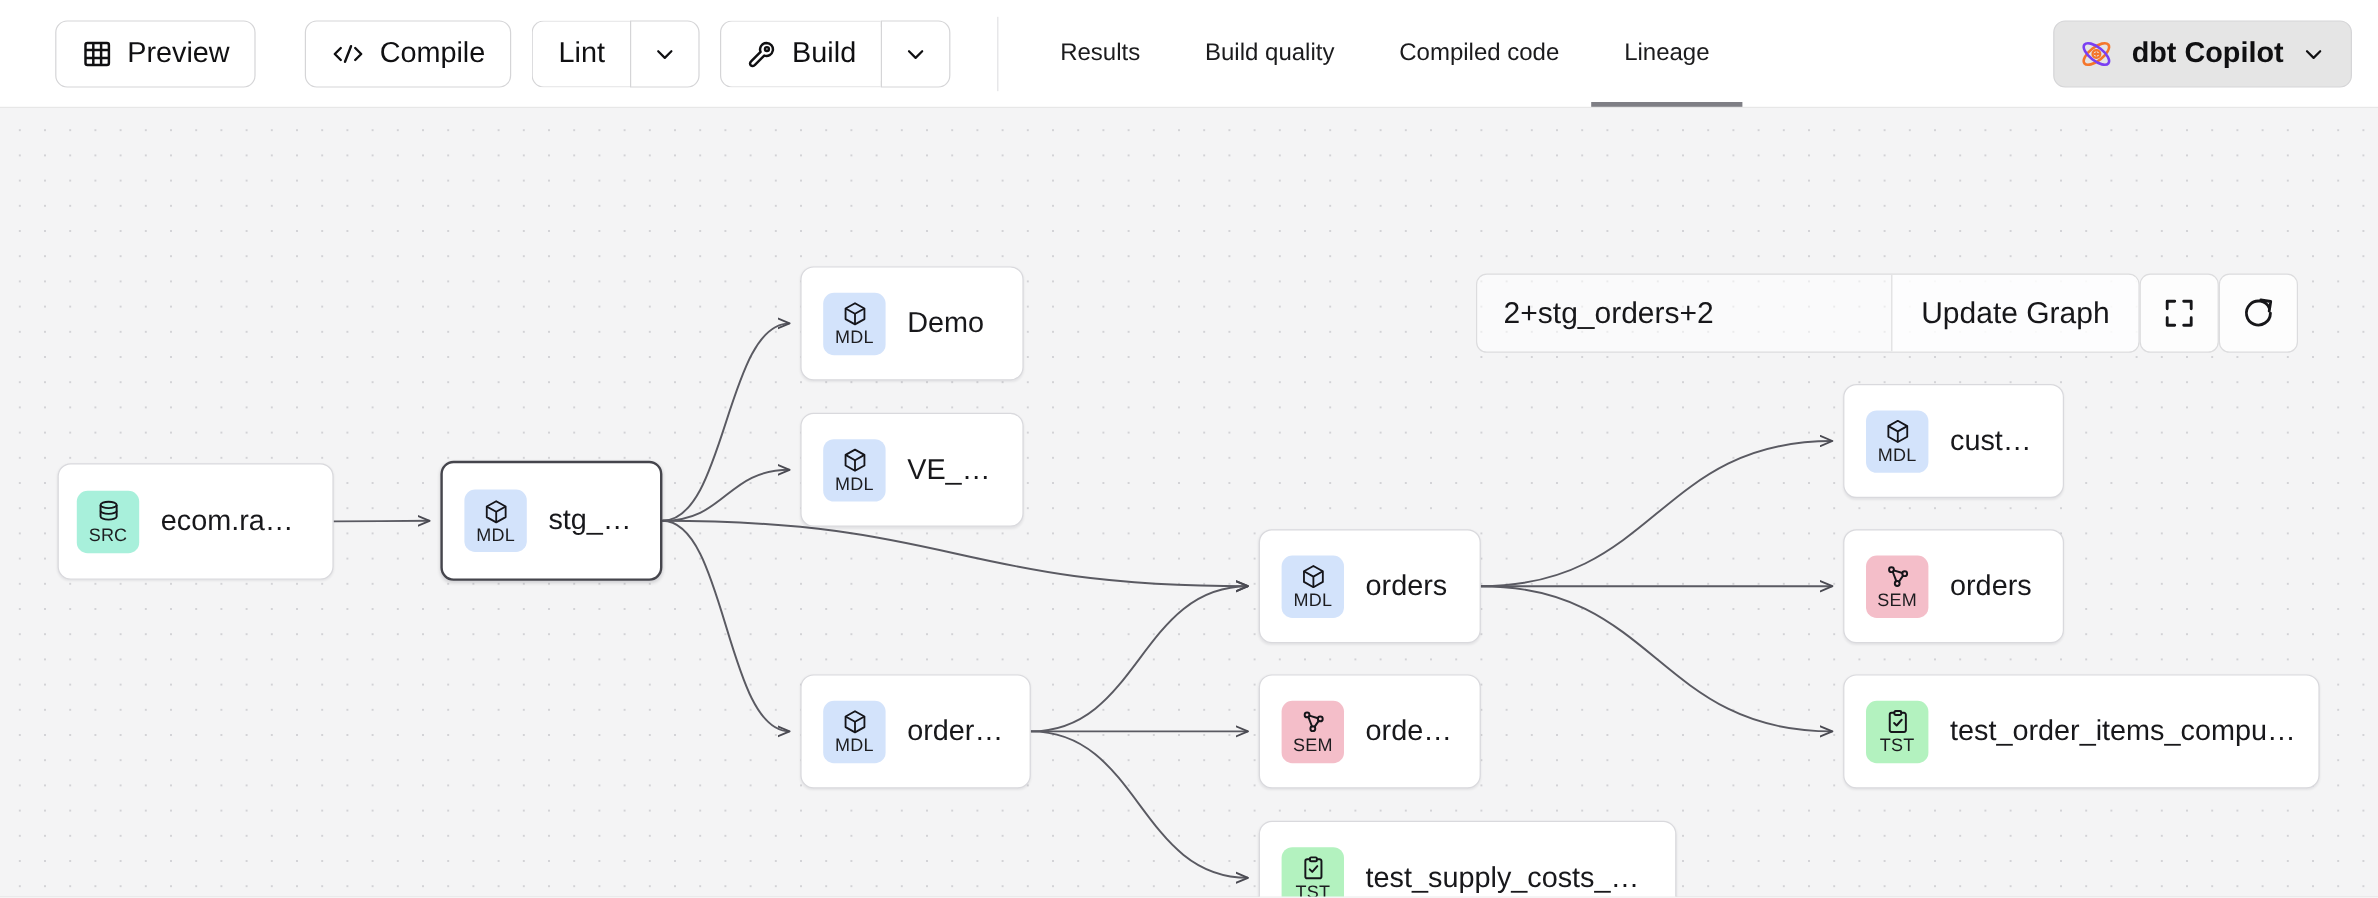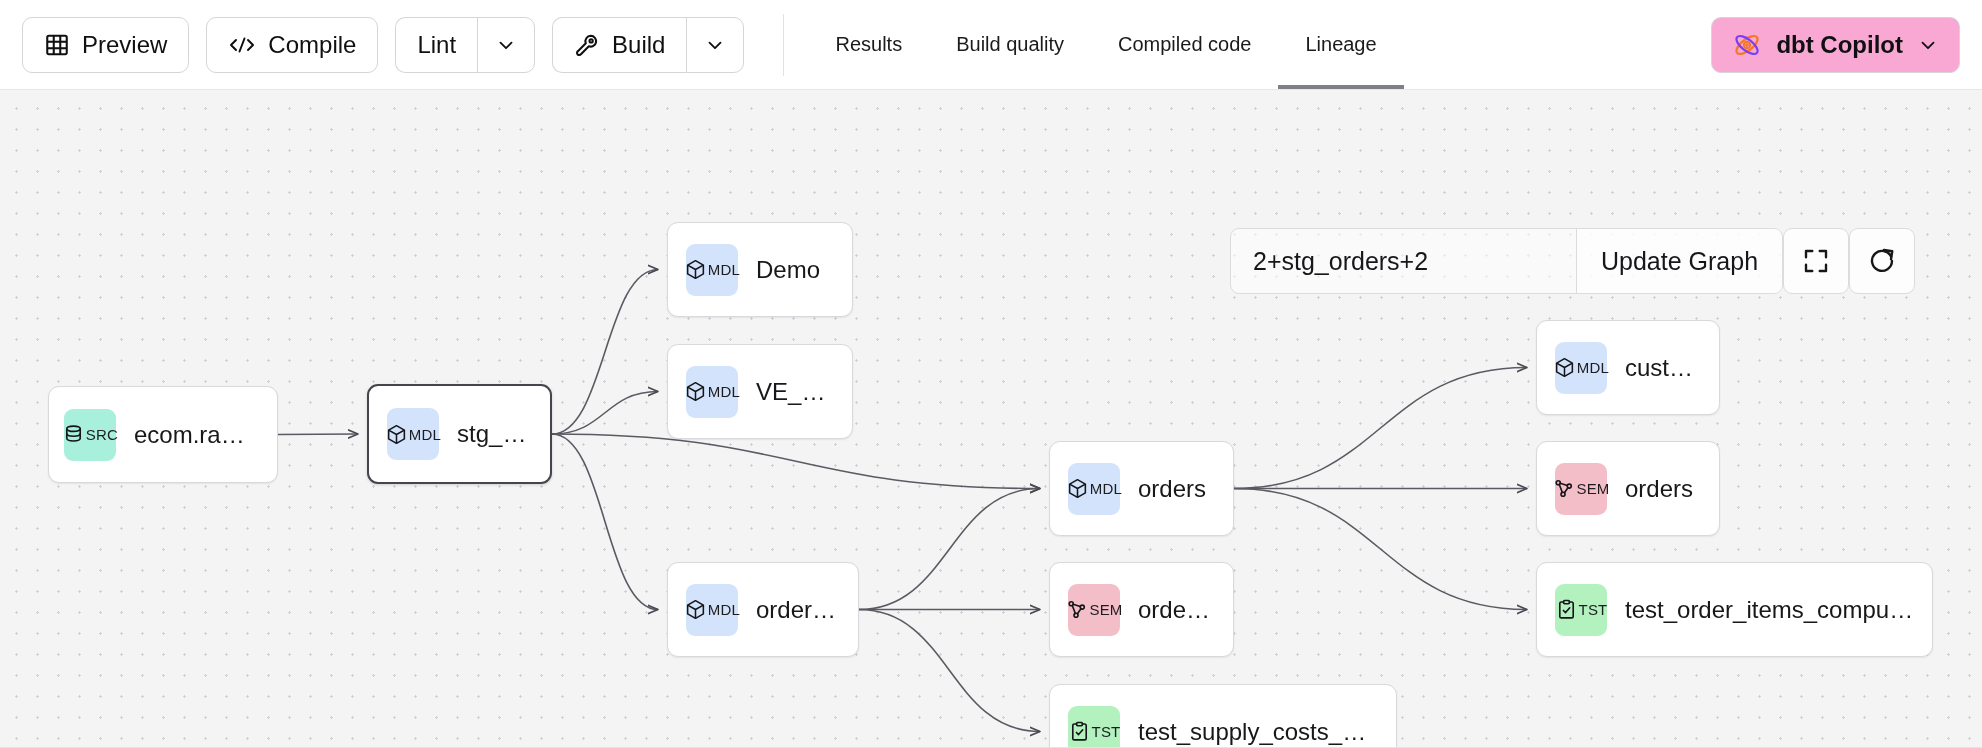--- a/index.html
+++ b/index.html
@@ -26,21 +26,21 @@
   .btn {
     height: 56px;
     border: 1px solid #d5d5d7;
     border-radius: 10px;
     background: #fff;
     display: flex; align-items: center;
     font-size: 24px; color: #101012;
     cursor: pointer;
     white-space: nowrap;
   }
-  .btn-simple { padding: 0 21px; gap: 12px; }
+  .btn-simple { padding: 0 21px; gap: 12px; margin-left: 24px; }
   .btn-group { display: flex; align-items: stretch; }
   .btn-group .btn-main { border-top-right-radius: 0; border-bottom-right-radius: 0; border-right: none; padding: 0 21px; gap: 12px; }
   .btn-group .btn-caret {
     border-top-left-radius: 0; border-bottom-left-radius: 0;
     padding: 0 17px; justify-content: center;
     border-left: 1px solid #d5d5d7;
   }
 
   .ico { display: inline-flex; align-items: center; justify-content: center; flex: none; }
 
@@ -61,21 +61,21 @@
   }
   .tab.active::after {
     content: "";
     position: absolute; left: 0; right: 0; bottom: 0;
     height: 4px; background: #7f7f85;
   }
 
   .copilot-wrap { margin-left: auto; padding-right: 22px; }
   .copilot {
     height: 56px; border: 1px solid #d5d5d7; border-radius: 10px;
-    background: #f9a8d4; display: flex; align-items: center; gap: 14px;
+    background: #e5e5e5; display: flex; align-items: center; gap: 14px;
     padding: 0 20px; font-size: 24px; font-weight: bold; color: #101012;
     cursor: pointer;
   }
 
   
   .canvas {
     flex: 1; position: relative;
     background-color: #f4f4f5;
     background-image: radial-gradient(circle, #d2d2d6 1.1px, transparent 1.2px);
     background-size: 21px 21px;
@@ -125,21 +125,21 @@
     border-radius: 11px;
     box-shadow: 0 1px 2px rgba(20,20,30,0.07);
     display: flex; align-items: center;
     padding: 0 18px; gap: 18px;
     z-index: 3;
   }
   .node.selected { border: 2px solid #45454c; box-shadow: 0 1px 3px rgba(20,20,30,0.16); }
 
   .badge {
     width: 52px; height: 52px; border-radius: 9px; flex: none;
-    display: flex; align-items: center; justify-content: center;
+    display: flex; flex-direction: column; align-items: center; justify-content: center;
     gap: 1px;
   }
   .badge .glyph { height: 23px; display: flex; align-items: flex-end; }
   .badge .code { font-size: 15px; line-height: 15px; letter-spacing: .2px; color: #1d1d20; }
   .badge.src { background: #a8f0db; }
   .badge.mdl { background: #d3e3fb; }
   .badge.sem { background: #f4bec9; }
   .badge.tst { background: #b3f2bf; }
 
   .node-label {

